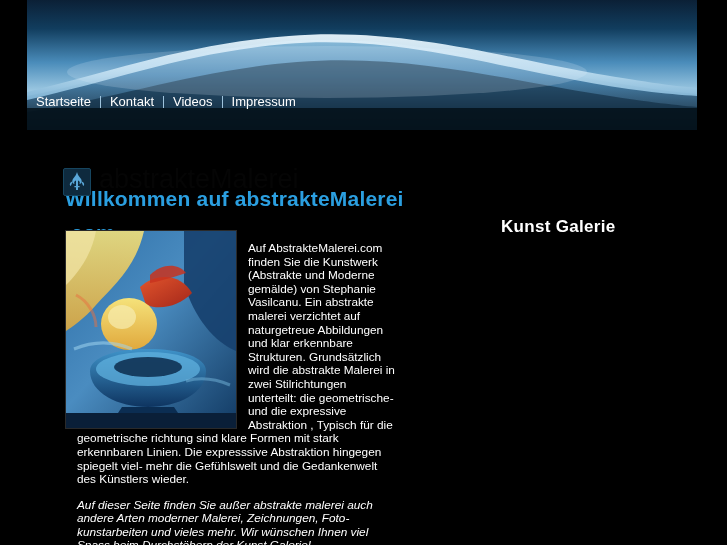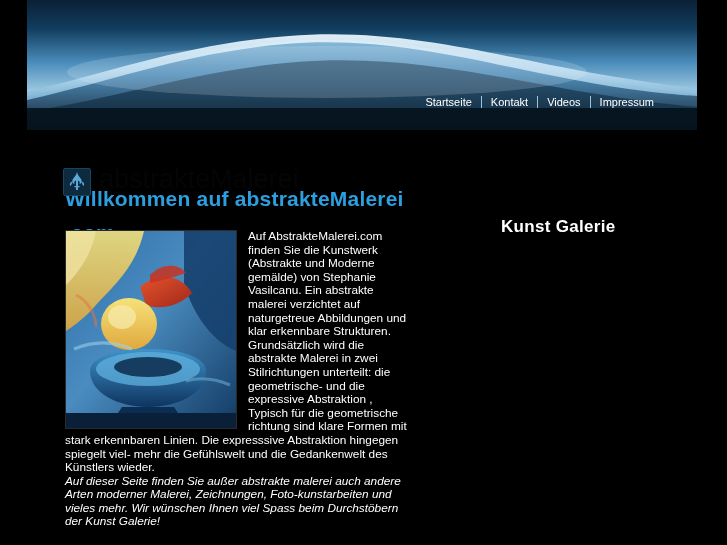--- a/index.html
+++ b/index.html
@@ -41,24 +41,23 @@
     display: block;
   }
 
   
   #topnav {
     position: absolute;
     left: 27px;
     top: 92px;
     width: 670px;
     height: 20px;
-    text-align: right;
     padding-right: 34px;
     box-sizing: border-box;
-    font-size: 11px;
+    font-size: 13px;
     color: #ffffff;
     z-index: 5;
   }
   #topnav .navitem {
     display: inline-block;
     color: #ffffff;
     text-decoration: none;
     padding: 0 9px;
     cursor: pointer;
     line-height: 20px;
@@ -157,21 +156,21 @@
     line-height: 13.6px;
     color: #ffffff;
     text-align: left;
   }
   #body-text .float-space {
     float: left;
     width: 183px;
     height: 200px;
   }
   #body-text p {
-    margin: 0;
+    margin: 12px;
   }
   #body-text p.para2 {
     margin-top: 0px;
     font-style: italic;
   }
 </style>
 </head>
 <body>
 
 <div id="page">

